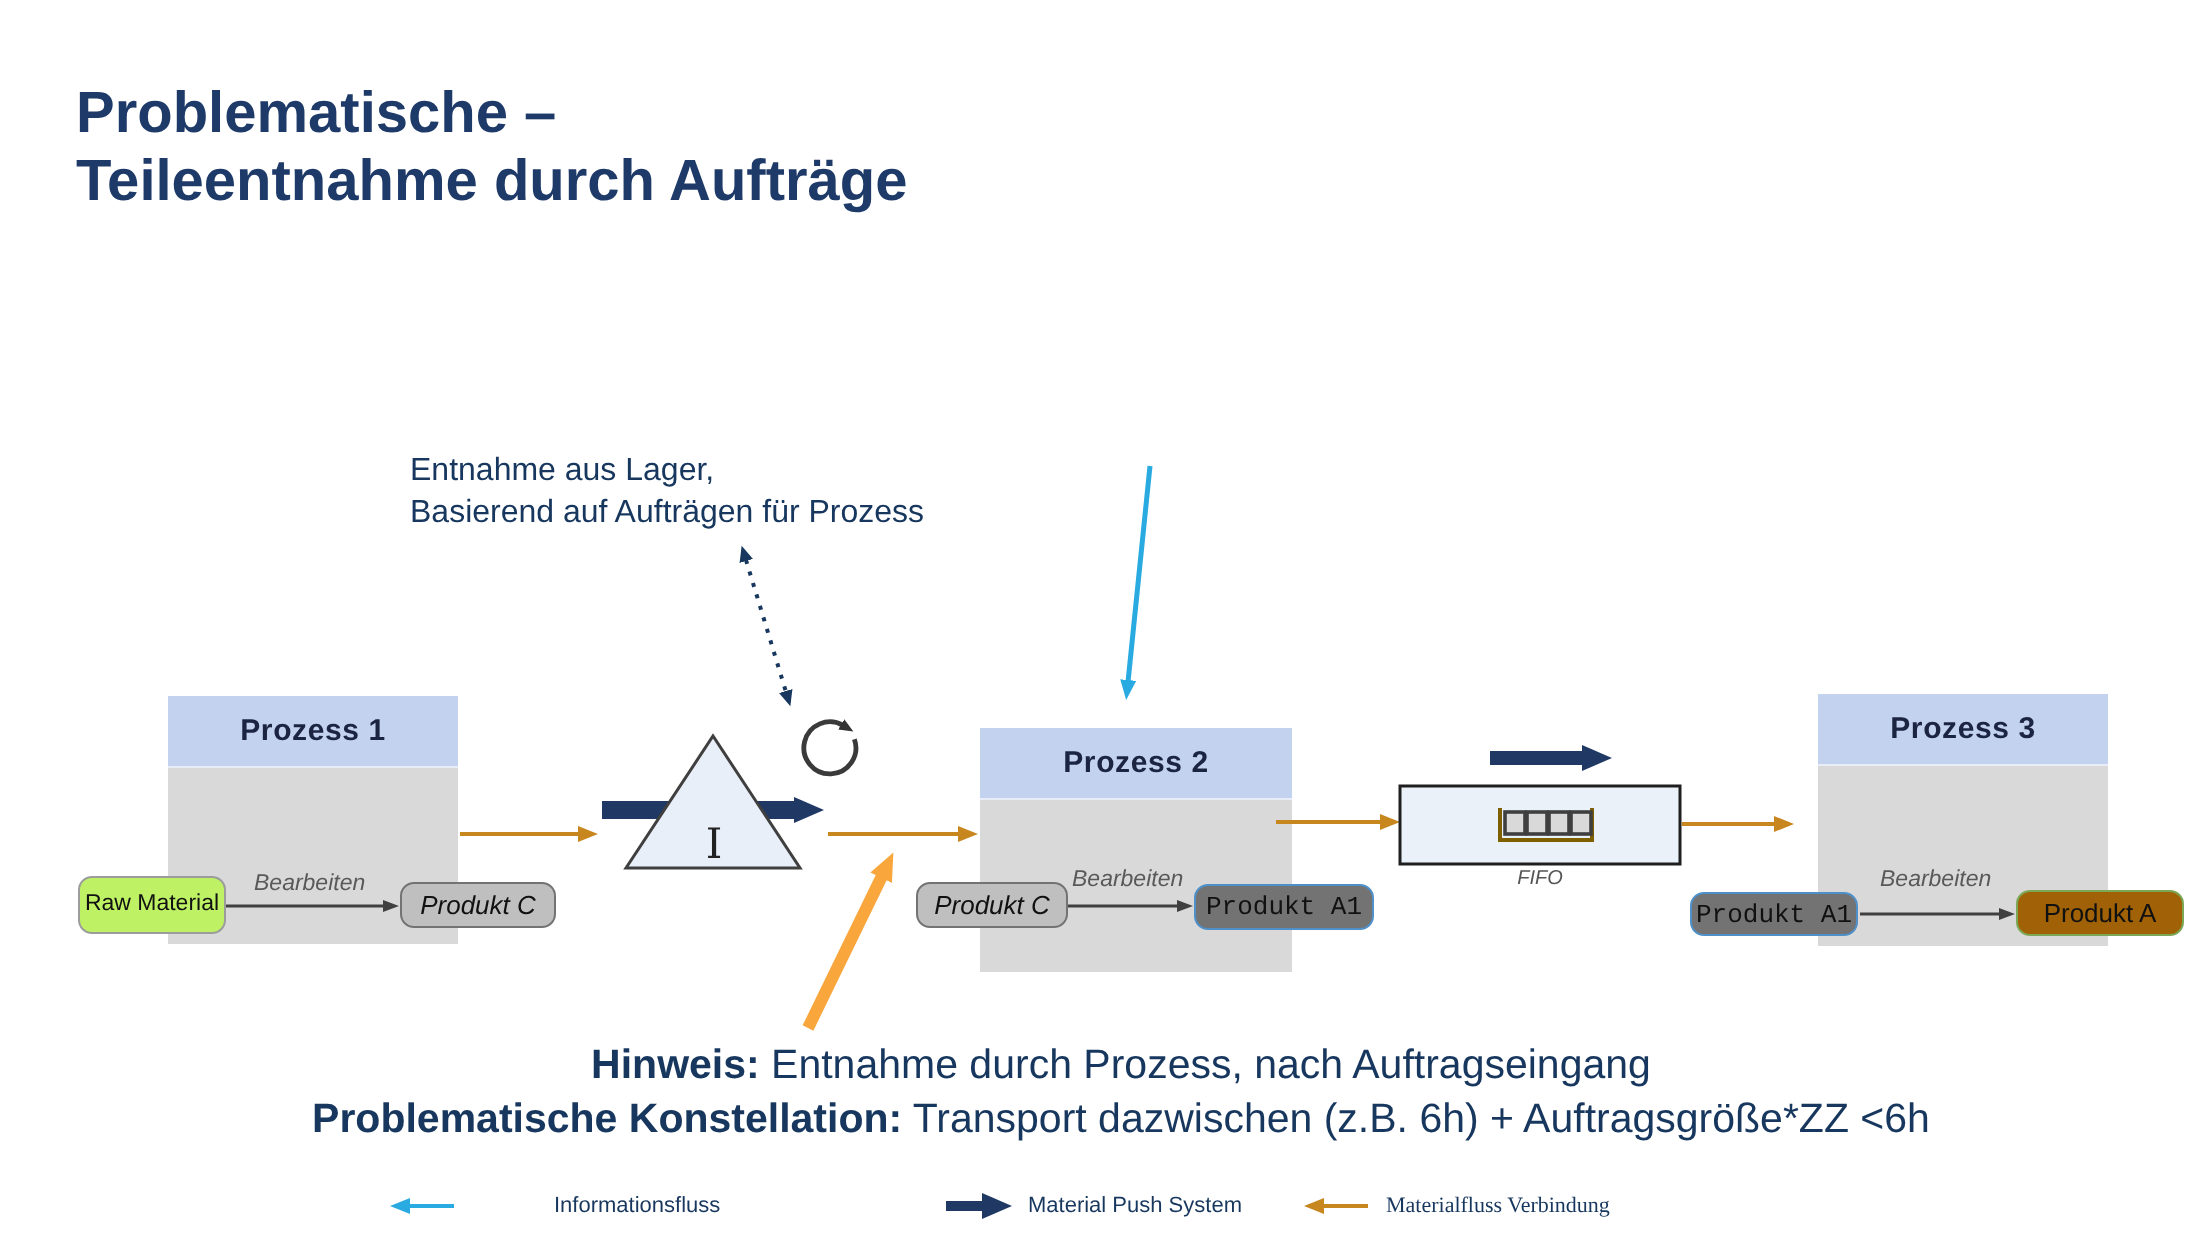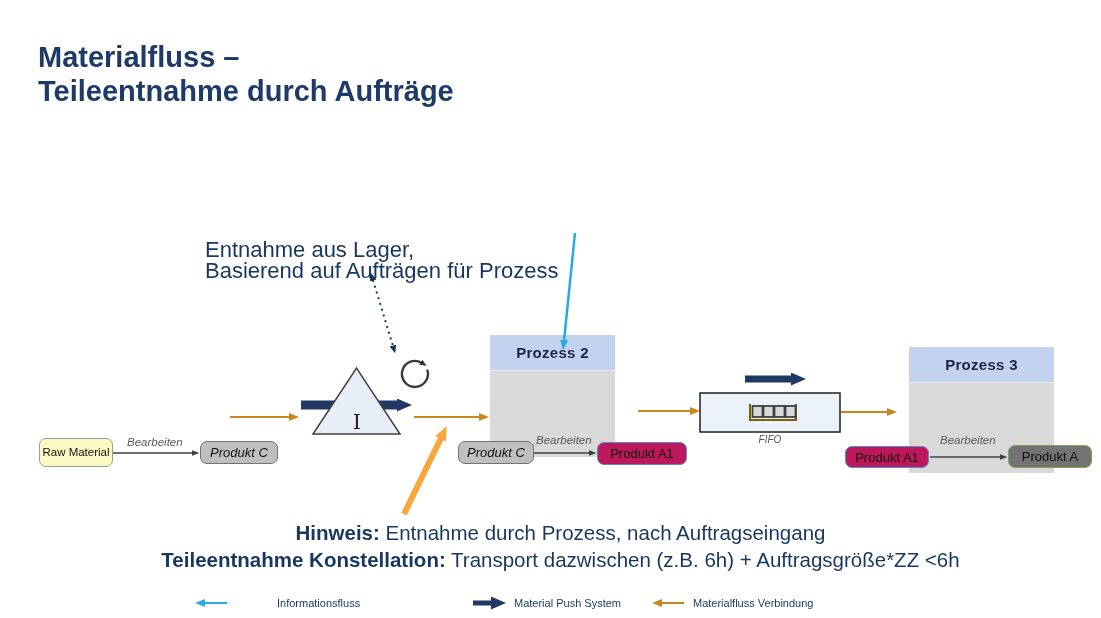--- a/index.html
+++ b/index.html
@@ -7,50 +7,50 @@
     position:relative;width:1101px;height:618px;background:#ffffff;
     font-family:"Liberation Sans", sans-serif;overflow:hidden;
   }
   
   .title{
     position:absolute;left:38px;top:40px;
     font-size:29px;font-weight:bold;line-height:34px;color:#1E3A68;
   }
   
   .annotation{
-    position:absolute;left:205px;top:239px;
-    font-size:22px;line-height:21px;color:#17375E;
+    position:absolute;left:205px;top:225px;
+    font-size:16px;line-height:21px;color:#17375E;
   }
   
   .pps{
     position:absolute;left:539px;top:174px;width:74px;height:58px;
     background:#C9D6EA;border:1px solid #bac9e0;border-radius:50%;
     display:flex;align-items:center;justify-content:center;
     font-size:13px;font-weight:bold;letter-spacing:1px;color:#1b1b2f;
   }
   
   .process{position:absolute;background:#D9D9D9;}
   .process-header{
     height:35px;background:#C3D2EE;border-bottom:1px solid #e8edf7;
     display:flex;align-items:center;justify-content:center;
     font-size:15px;font-weight:bold;letter-spacing:.3px;color:#1b2440;
   }
   .p1{left:84px;top:348px;width:145px;height:124px;}
-  .p2{left:490px;top:335px;width:125px;height:122px;}
+  .p2{left:490px;top:364px;width:156px;height:122px;}
   .p3{left:897px;top:347px;width:145px;height:126px;margin-left:12px;}
   
   .chip{
     position:absolute;border-radius:7px;border:1.5px solid;
     display:flex;align-items:center;justify-content:center;
     font-size:13px;color:#111;background:#fff;box-sizing:border-box;text-align:center;
   }
-  .chip.raw{left:39px;top:438px;width:74px;height:29px;background:#fef9c3;border-color:#9c9c9c;font-size:11.5px;line-height:1.15;}
+  .chip.raw{left:39px;top:438px;width:74px;height:29px;background:#bef264;border-color:#9c9c9c;font-size:11.5px;line-height:1.15;}
   .chip.gray{background:#BFBFBF;border-color:#737373;font-style:italic;}
-  .chip.blue{background:#be185d;border-color:#4f90c9;}
-  .chip.green{background:#737373;border-color:#7CA755;}
+  .chip.blue{background:#737373;border-color:#4f90c9;font-family:Liberation Mono, monospace;}
+  .chip.green{background:#a16207;border-color:#7CA755;}
   .chip.pc1{left:200px;top:441px;width:78px;height:23px;}
   .chip.pc2{left:458px;top:441px;width:76px;height:23px;}
   .chip.pa12{left:597px;top:442px;width:90px;height:23px;}
   .chip.pa13{left:845px;top:446px;width:84px;height:22px;}
   .chip.pa3{left:1008px;top:445px;width:84px;height:23px;}
   .blabel{position:absolute;font-size:11.5px;color:#595959;font-style:italic;}
   .b1{left:127px;top:436px;}
   .b2{left:536px;top:434px;}
   .b3{left:940px;top:434px;}
   
@@ -60,40 +60,43 @@
   }
   
   .note{
     position:absolute;left:0;top:519px;width:1101px;text-align:center;
     font-size:20.5px;line-height:27px;color:#17375E;
   }
   .note b{font-weight:bold;padding-left:20px;}
   
   .legend-item{position:absolute;top:594px;display:flex;align-items:center;gap:7px;height:18px;}
   .legend-item span{font-size:11px;color:#17375E;white-space:nowrap;}
-  .li1{left:193px;gap:48px;} .li2{left:347px;margin-top:36px;} .li3{left:471px;} .li4{left:650px;}
+  .li1{left:193px;gap:48px;} .li2{left:347px;margin-top:36px;} .li3{left:471px;} .li4{left:650px;font-family:Liberation Serif, serif;}
   svg{display:block;}
   .overlay{position:absolute;left:0;top:0;pointer-events:none;}
 </style>
 </head>
 <body>
 
 <div id="canvas">
 
   <div class="title">
-    <div>Materialfluss –</div>
+    <div>Problematische –</div>
     <div>Teileentnahme durch Aufträge</div>
   </div>
 
   <div class="annotation">
     <div>Entnahme aus Lager,</div>
     <div>Basierend auf Aufträgen für Prozess</div>
   </div>
 
 
+  <div class="process p1">
+    <div class="process-header">Prozess 1</div>
+  </div>
 
   <div class="process p2">
     <div class="process-header">Prozess 2</div>
   </div>
 
   <div class="process p3">
     <div class="process-header">Prozess 3</div>
   </div>
 
   <svg class="overlay" width="1101" height="618">
@@ -166,21 +169,21 @@
   <div class="chip blue pa12">Produkt A1</div>
 
   <div class="chip blue pa13">Produkt A1</div>
   <div class="blabel b3">Bearbeiten</div>
   <div class="chip green pa3">Produkt A</div>
 
   <div class="fifo-label">FIFO</div>
 
   <div class="note">
     <div><b>Hinweis:</b><span> Entnahme durch Prozess, nach Auftragseingang</span></div>
-    <div><b>Teileentnahme Konstellation:</b><span> Transport dazwischen (z.B. 6h) + Auftragsgröße*ZZ &lt;6h</span></div>
+    <div><b>Problematische Konstellation:</b><span> Transport dazwischen (z.B. 6h) + Auftragsgröße*ZZ &lt;6h</span></div>
   </div>
 
   <div class="legend-item li1">
     <svg width="36" height="12">
       <line x1="34" y1="6" x2="11" y2="6" stroke="#29ABE2" stroke-width="2" marker-end="url(#m-cyan)"></line>
     </svg>
     <span>Informationsfluss</span>
   </div>
   <div class="legend-item li2">
     <svg width="36" height="12">

